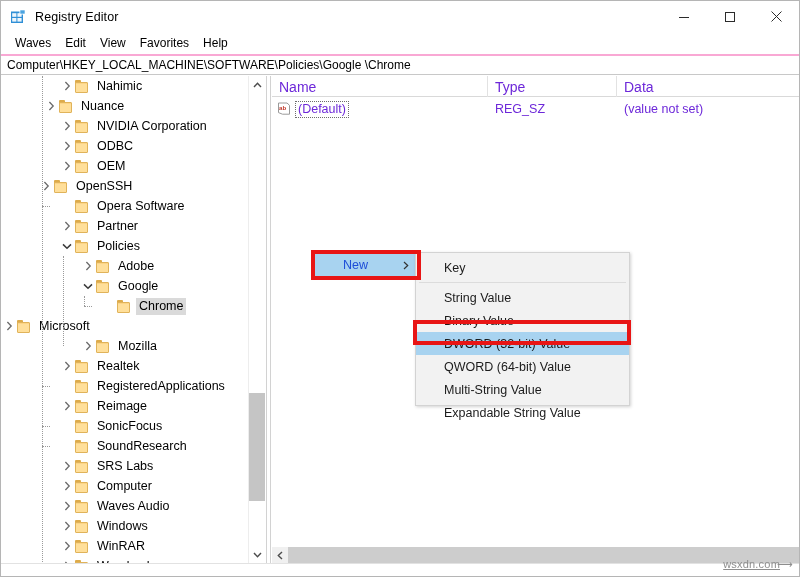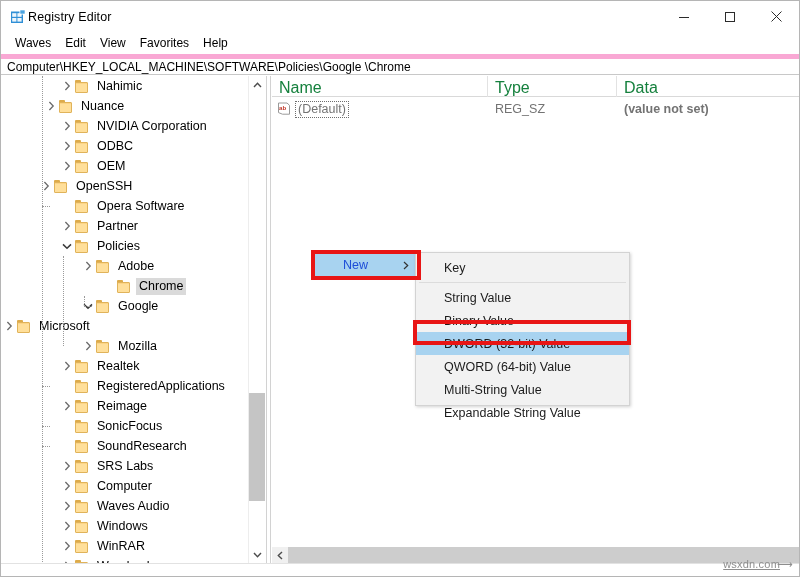--- a/index.html
+++ b/index.html
@@ -37,21 +37,21 @@
     display: flex;
     align-items: center;
   }
   #app-icon {
     width: 16px; height: 16px;
     margin-left: 9px;
     position: relative;
     flex: none;
   }
   #title-text {
-    margin-left: 2px;
+    margin-left: 9px;
     font-size: 12.5px;
     color: #000;
     letter-spacing: .1px;
     text-align: right;
   }
   .caption-buttons {
     position: absolute;
     right: 0; top: 0;
     height: 31px;
     display: flex;
@@ -81,21 +81,21 @@
     color: #000;
     white-space: nowrap;
   }
 
   
   #addressbar {
     position: absolute;
     left: 0; top: 53px;
     width: 100%; height: 21px;
     background: #ffffff;
-    border-top: 5px solid #f9a8d4;
+    border-top: 2px solid #f9a8d4;
     border-bottom: 1px solid #c8c8c8;
     box-sizing: border-box;
     display: flex;
     align-items: center;
   }
   #address-text {
     padding-left: 6px;
     font-size: 12px;
     color: #000;
     white-space: nowrap;
@@ -257,48 +257,48 @@
   #list-header {
     position: absolute;
     left: 0; top: 0;
     width: 529px; height: 21px;
     background: #ffffff;
     border-bottom: 1px solid #d9d9d9;
     box-sizing: border-box;
     display: flex;
   }
   .col-head {
-    font-size: 16px;
-    color: #15803d;
+    font-size: 14px;
+    color: #6d28d9;
     padding: 3px 0 0 7px;
     box-sizing: border-box;
     height: 21px;
     border-right: 1px solid #e2e2e2;
   }
   .col-name { width: 216px; }
   .col-type { width: 129px; }
   .col-data { width: 184px; border-right: none; }
 
   .list-row {
     position: absolute;
     left: 0;
     width: 529px; height: 20px;
     display: flex;
     align-items: center;
   }
   .cell {
     font-size: 12.5px;
-    color: #737373;
+    color: #6d28d9;
     box-sizing: border-box;
     white-space: nowrap;
     overflow: hidden;
   }
   .cell-name { width: 216px; display: flex; align-items: center; padding-left: 5px; }
   .cell-type { width: 129px; padding-left: 7px; }
-  .cell-data { width: 184px; padding-left: 7px; font-weight: bold; }
+  .cell-data { width: 184px; padding-left: 7px; }
   .name-focus {
     border: 1px dotted #6d6d6d;
     padding: 0 2px;
     line-height: 15px;
   }
   .ab-icon {
     width: 15px; height: 14px;
     flex: none;
     margin-right: 3px;
     position: relative;
@@ -562,41 +562,41 @@
                 <polyline points="1.4,1 5.2,5 1.4,9" fill="none" stroke="#6a6a6a" stroke-width="1.3"></polyline>
               </svg>
             </span>
             <span class="folder">
               <span class="f-tab"></span>
               <span class="f-body"></span>
               <span class="f-front"></span>
             </span>
             <span class="tree-label">Adobe</span>
           </div>
+          <div class="tree-row" style="padding-left: 79px;">
+            <span class="chev">
+              <svg width="10" height="7" viewBox="0 0 10 7">
+                <polyline points="1,1.4 5,5.2 9,1.4" fill="none" stroke="#3a3a3a" stroke-width="1.5"></polyline>
+              </svg>
+            </span>
+            <span class="folder">
+              <span class="f-tab"></span>
+              <span class="f-body"></span>
+              <span class="f-front"></span>
+            </span>
+            <span class="tree-label">Google</span>
+          </div>
           <div class="tree-row selected" style="padding-left: 100px;">
             <span class="chev"></span>
             <span class="folder">
               <span class="f-tab"></span>
               <span class="f-body"></span>
               <span class="f-front"></span>
             </span>
             <span class="tree-label">Chrome</span>
-          </div>
-          <div class="tree-row" style="padding-left: 79px;">
-            <span class="chev">
-              <svg width="10" height="7" viewBox="0 0 10 7">
-                <polyline points="1,1.4 5,5.2 9,1.4" fill="none" stroke="#3a3a3a" stroke-width="1.5"></polyline>
-              </svg>
-            </span>
-            <span class="folder">
-              <span class="f-tab"></span>
-              <span class="f-body"></span>
-              <span class="f-front"></span>
-            </span>
-            <span class="tree-label">Google</span>
           </div>
           <div class="tree-row" style="">
             <span class="chev">
               <svg width="7" height="10" viewBox="0 0 7 10">
                 <polyline points="1.4,1 5.2,5 1.4,9" fill="none" stroke="#6a6a6a" stroke-width="1.3"></polyline>
               </svg>
             </span>
             <span class="folder">
               <span class="f-tab"></span>
               <span class="f-body"></span>

